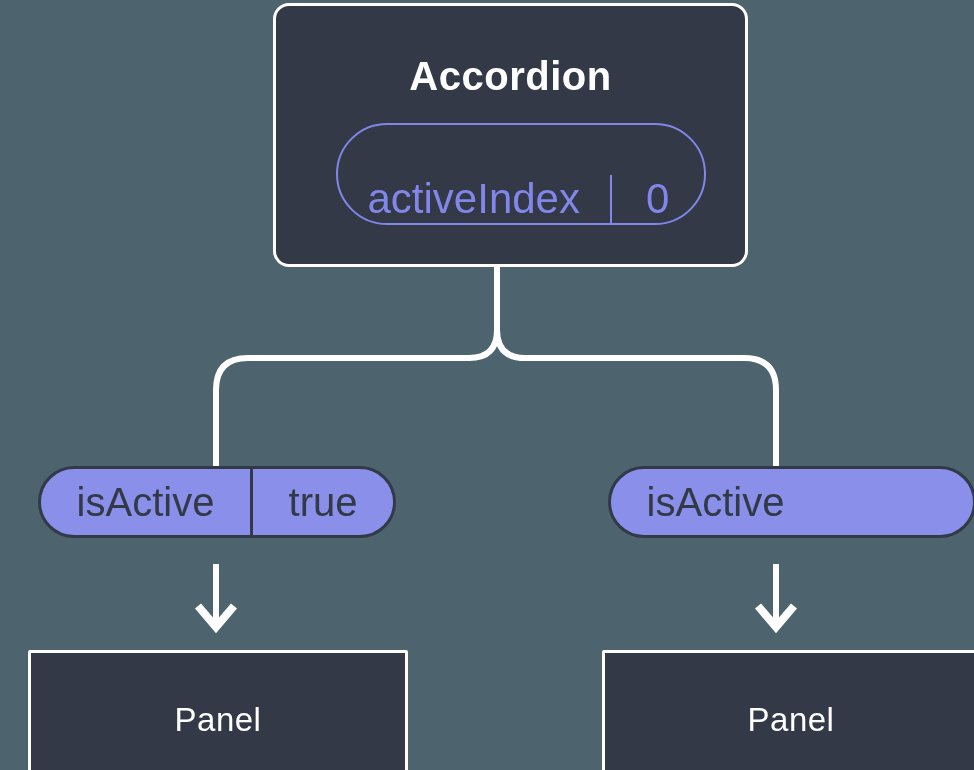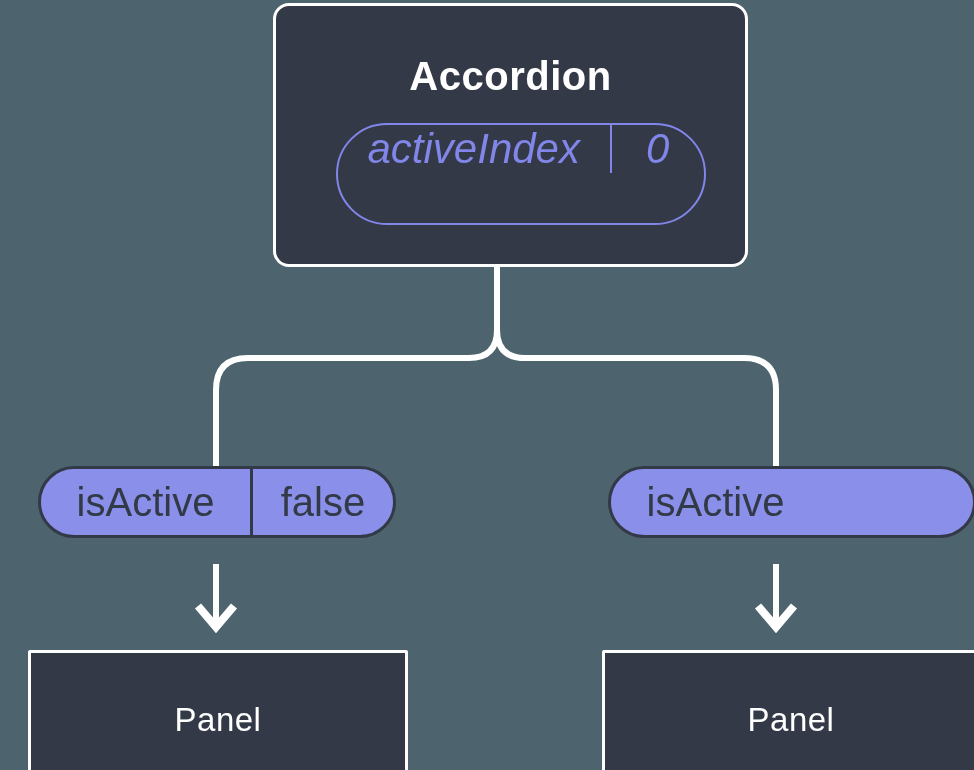--- a/index.html
+++ b/index.html
@@ -29,23 +29,22 @@
   }
   .root-node{left:253px;top:3px;width:475px;height:264px;border-radius:16px;}
   .root-title{
     position:absolute;left:0;top:48px;width:100%;
     text-align:center;font-size:40px;font-weight:600;line-height:44px;
     color:#ffffff;letter-spacing:.5px;
   }
   .state-pill{
     position:absolute;left:60px;top:117px;width:370px;height:102px;
     border:2.5px solid var(--accent);border-radius:51px;
-    display:flex;align-items:flex-start;color:var(--accent);
+    display:flex;align-items:flex-end;color:var(--accent);
     font-size:42px;
-    font-style:italic;
   }
   .state-pill .pill-label{
     width:271.5px;display:flex;align-items:center;justify-content:center;
   }
   .state-pill .pill-value{
     flex:1;border-left:2.5px solid var(--accent);
     display:flex;align-items:center;justify-content:center;
   }
   .prop-pill{
     position:absolute;z-index:2;height:72px;border-radius:50px;
@@ -87,21 +86,21 @@
   <div class="node root-node">
     <div class="root-title">Accordion</div>
     <div class="state-pill">
       <span class="pill-label">activeIndex</span>
       <span class="pill-value">0</span>
     </div>
   </div>
 
   <div class="prop-pill left">
     <span class="pill-label">isActive</span>
-    <span class="pill-value">false</span>
+    <span class="pill-value">true</span>
   </div>
 
   <div class="prop-pill right">
     <span class="pill-label">isActive</span>
   </div>
 
   <div class="node panel-node left">Panel</div>
 
   <div class="node panel-node right">Panel</div>
 

